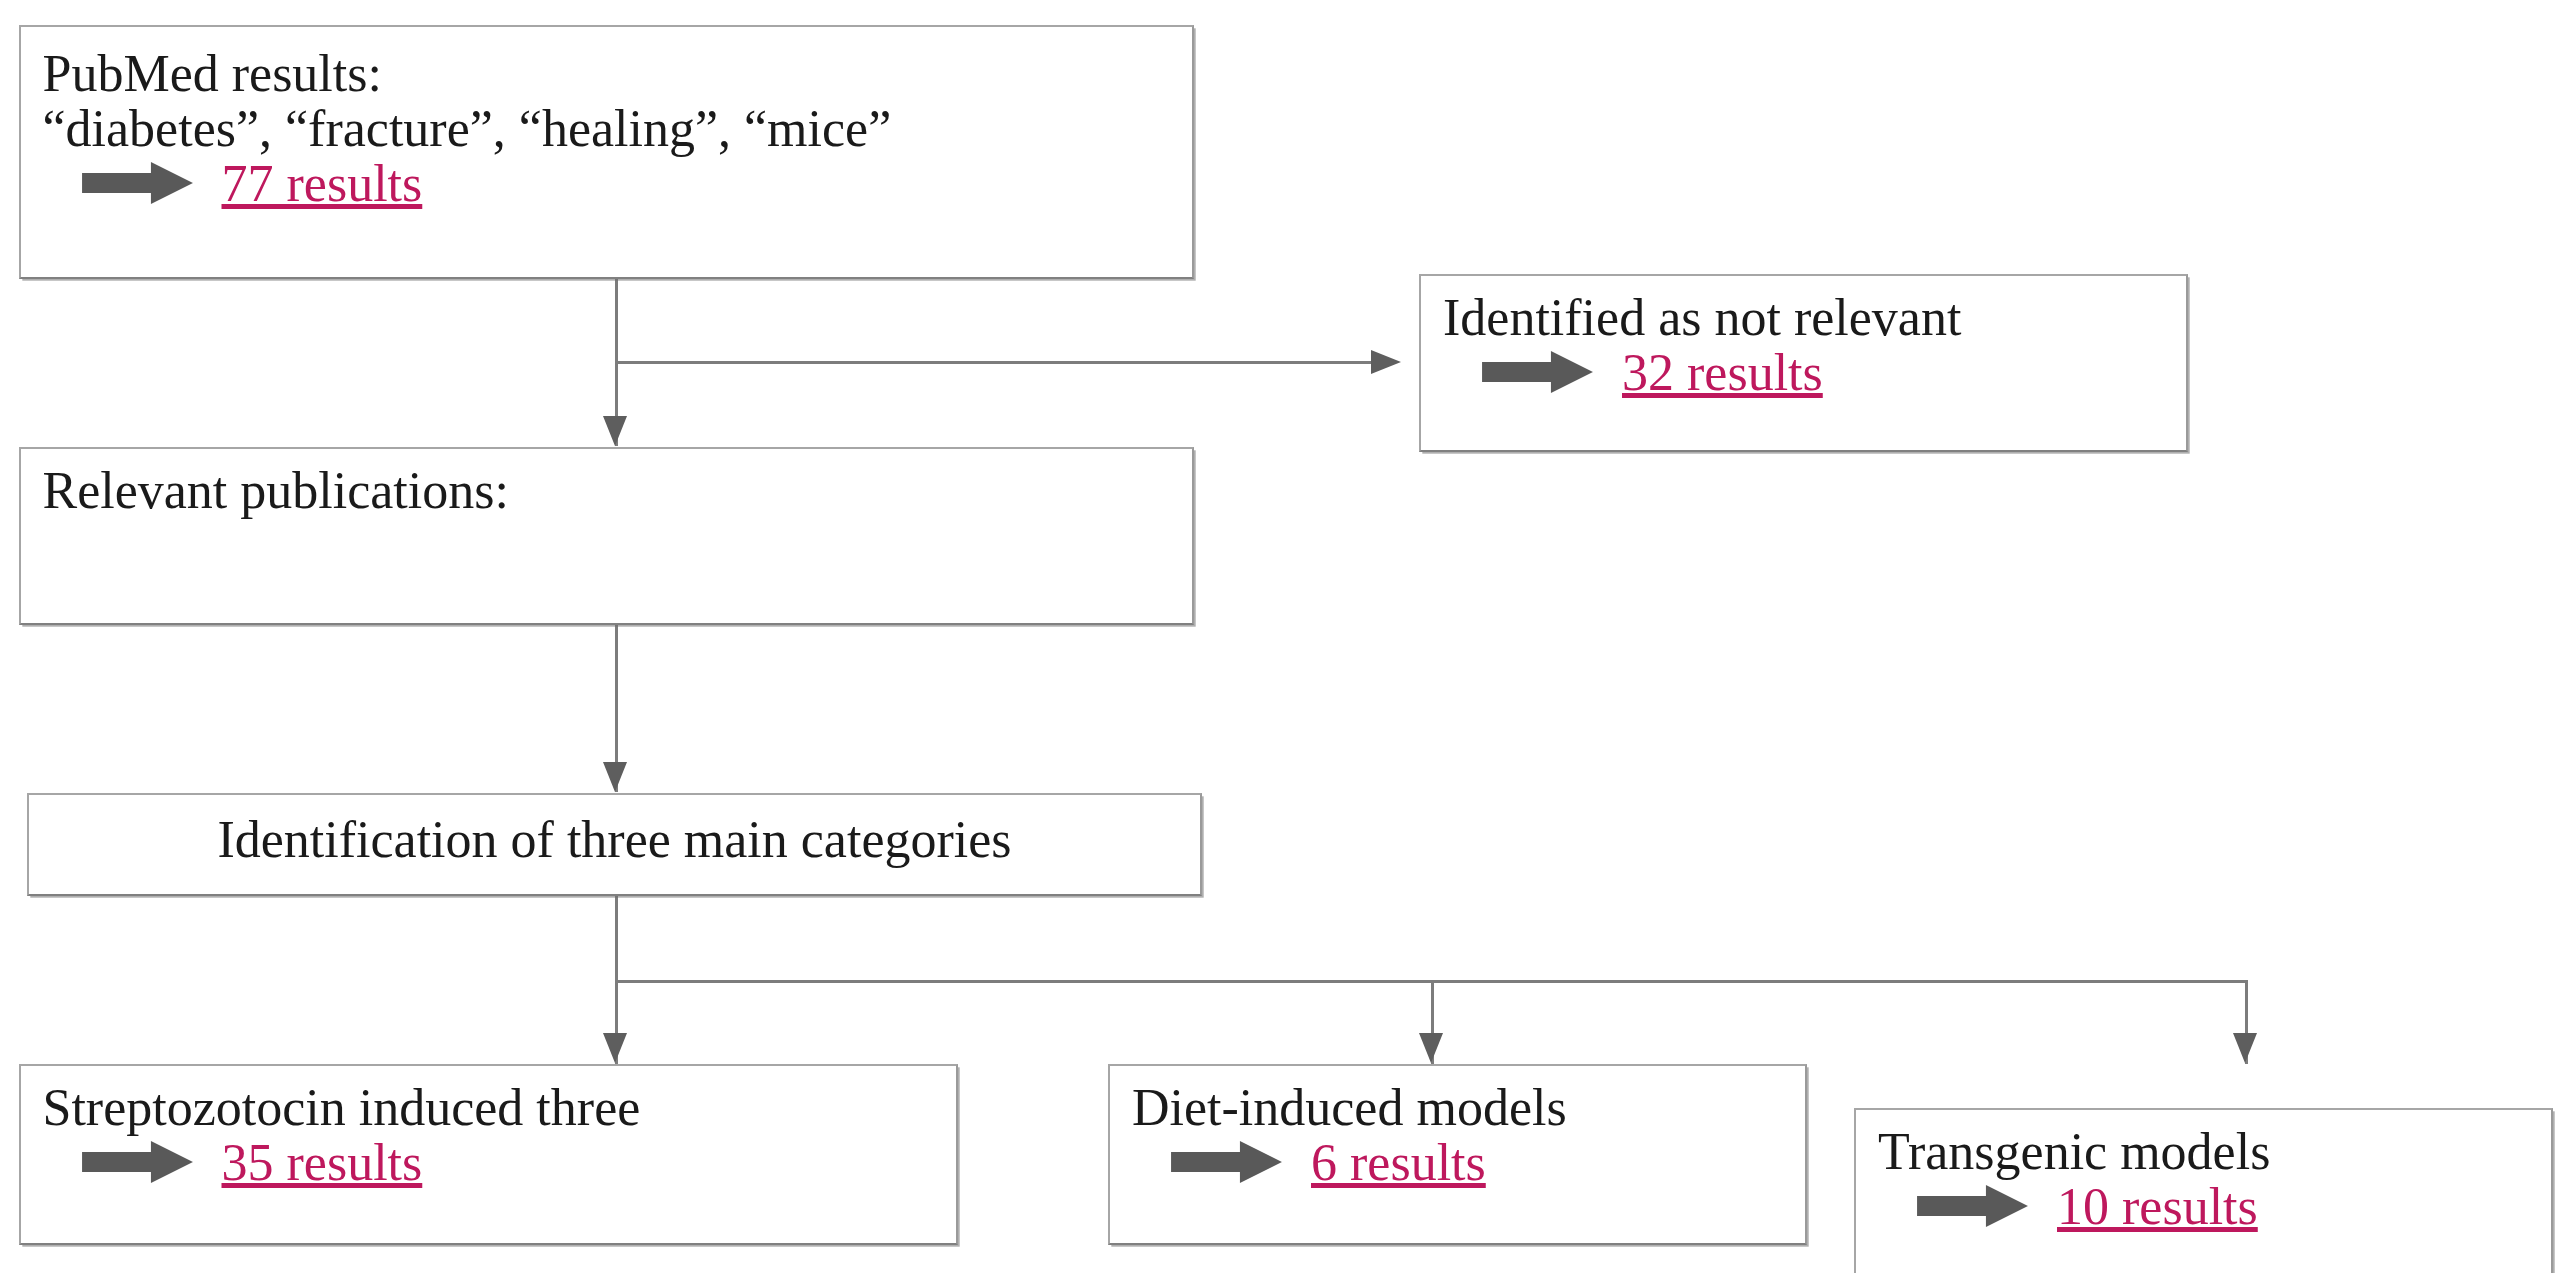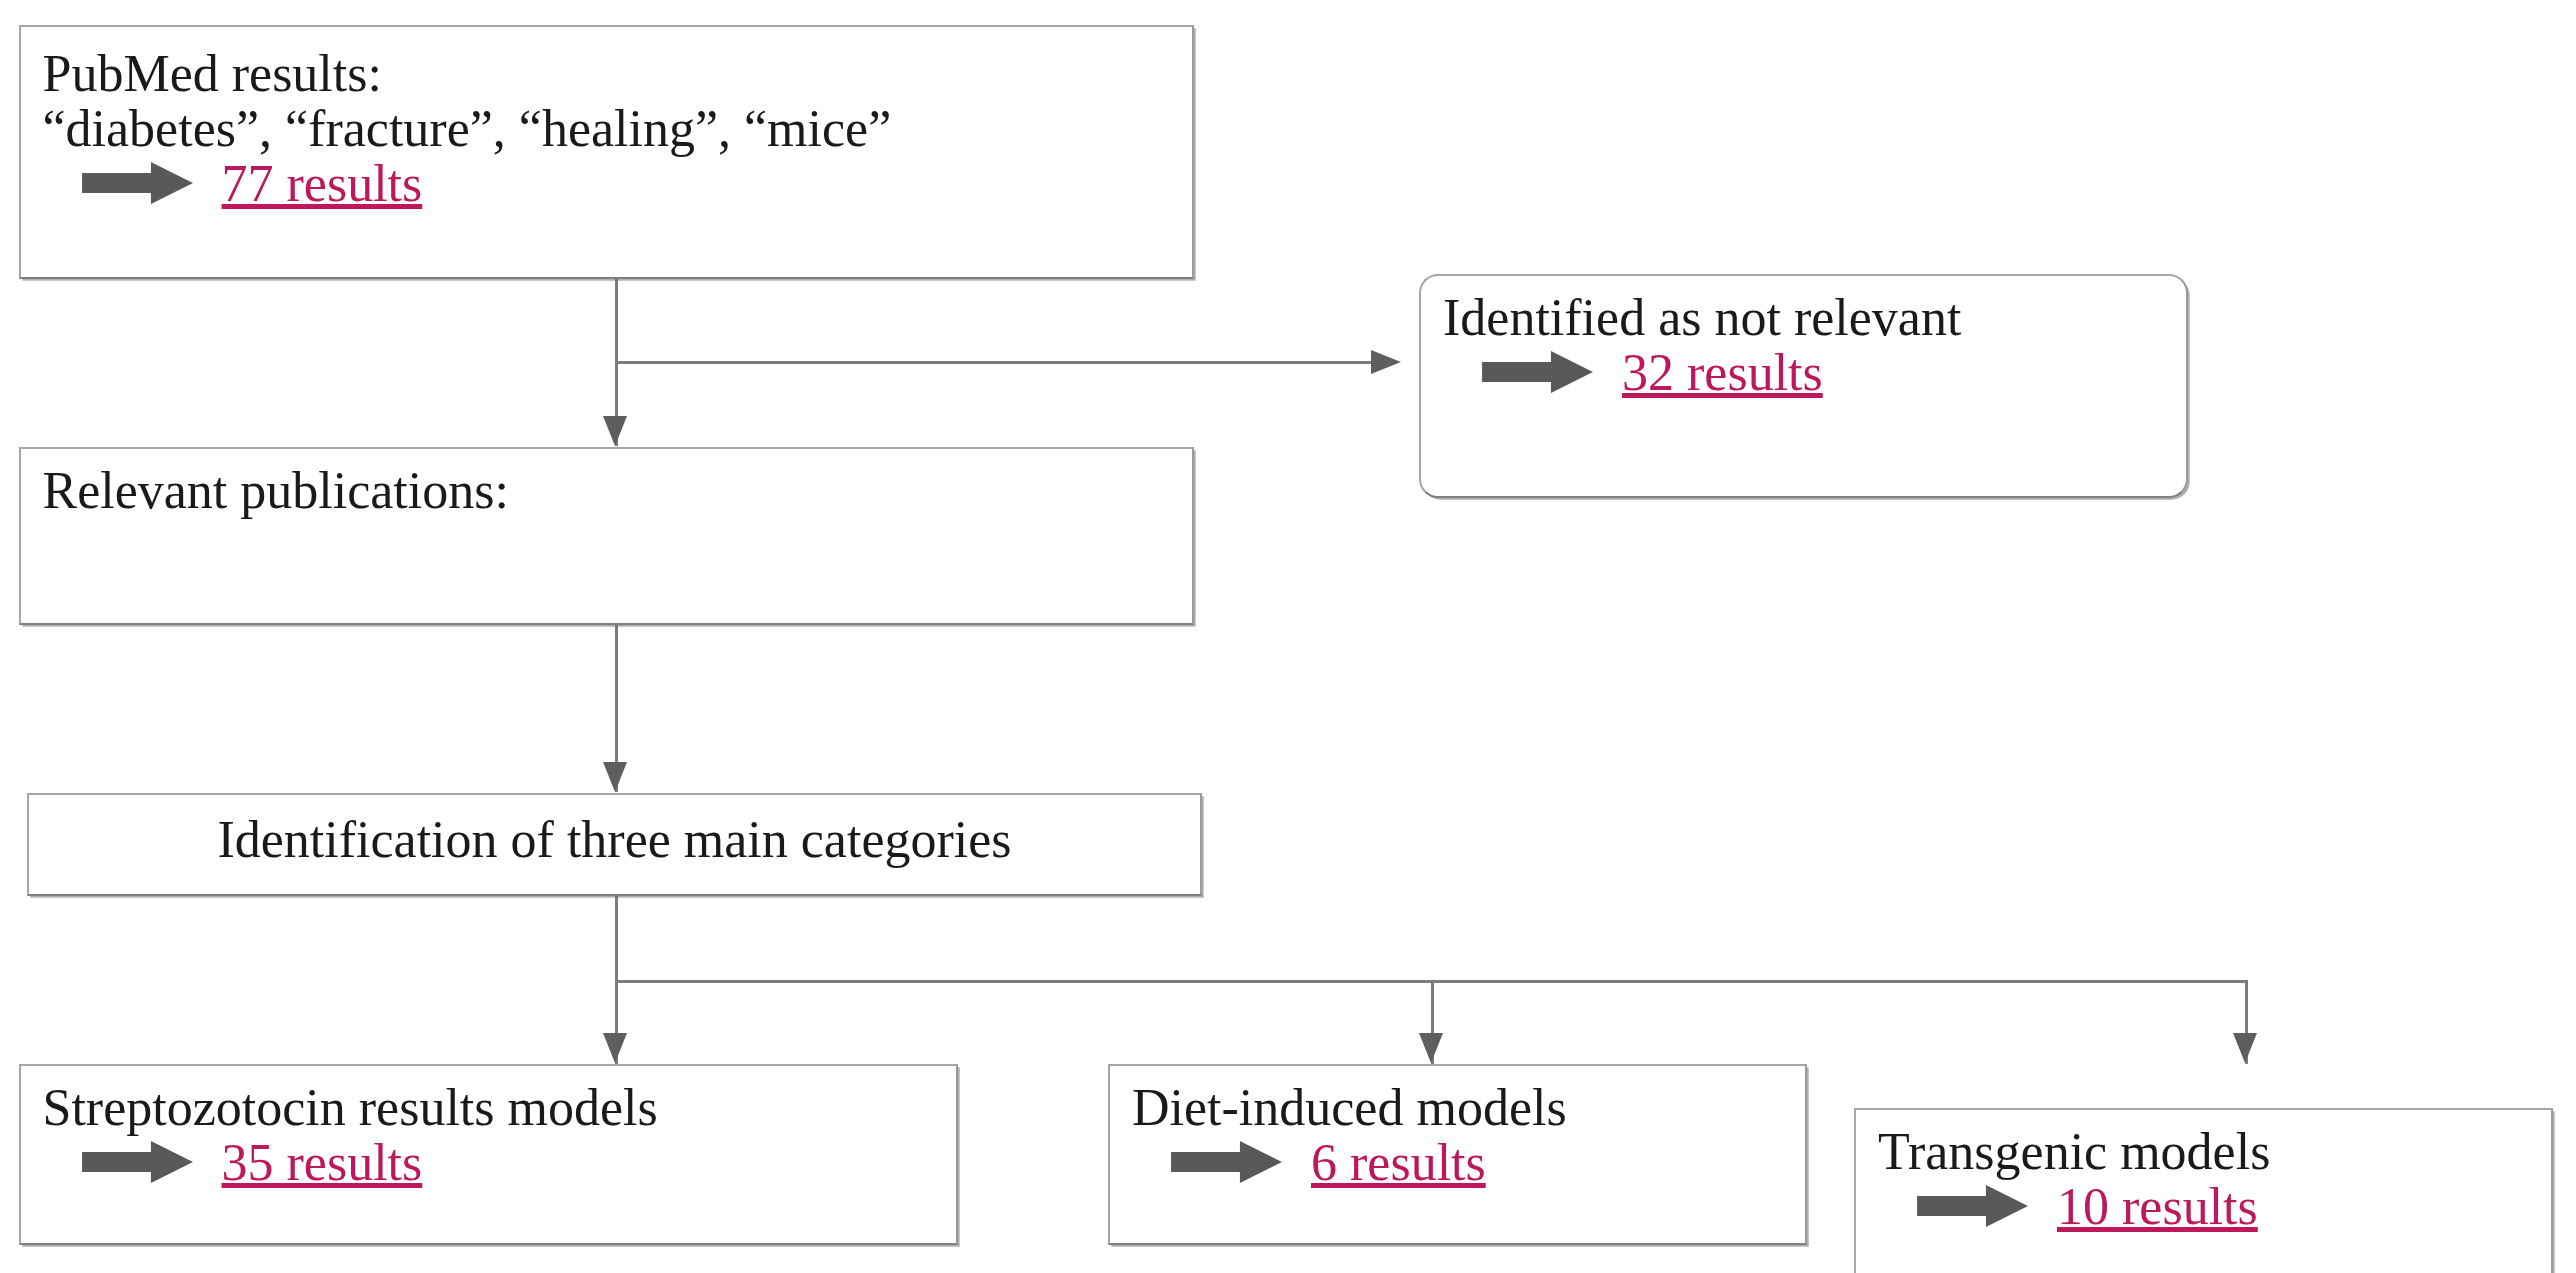--- a/index.html
+++ b/index.html
@@ -114,21 +114,21 @@
         <span class="blockarrow">
           <svg width="111" height="42" viewBox="0 0 132 50" xmlns="http://www.w3.org/2000/svg">
             <polygon points="0,13 82,13 82,0 132,25 82,50 82,37 0,37" fill="#595959"></polygon>
           </svg>
         </span>
         <span class="result-text">77 results</span>
       </div>
     </div>
   </div>
 
-  <div class="node" style="left:1419px; top:274px; width:769px; height:224px;border-radius:19px;">
+  <div class="node" style="left:1419px; top:274px; width:769px; height:178px;">
     <div class="node-inner" style="top:13.5px;">
       <div class="line1">Identified as not relevant</div>
       <div class="line2">
         <span class="blockarrow">
           <svg width="111" height="42" viewBox="0 0 132 50" xmlns="http://www.w3.org/2000/svg">
             <polygon points="0,13 82,13 82,0 132,25 82,50 82,37 0,37" fill="#595959"></polygon>
           </svg>
         </span>
         <span class="result-text">32 results</span>
       </div>
@@ -142,21 +142,21 @@
   </div>
 
   <div class="node" style="left:27px; top:793px; width:1175px; height:103px;text-align:center;">
     <div class="node-inner" style="top:17px;">
       <div class="line1">Identification of three main categories</div>
     </div>
   </div>
 
   <div class="node" style="left:18.5px; top:1064px; width:939px; height:181px;">
     <div class="node-inner" style="top:13.5px;">
-      <div class="line1">Streptozotocin results models</div>
+      <div class="line1">Streptozotocin induced three</div>
       <div class="line2">
         <span class="blockarrow">
           <svg width="111" height="42" viewBox="0 0 132 50" xmlns="http://www.w3.org/2000/svg">
             <polygon points="0,13 82,13 82,0 132,25 82,50 82,37 0,37" fill="#595959"></polygon>
           </svg>
         </span>
         <span class="result-text">35 results</span>
       </div>
     </div>
   </div>

